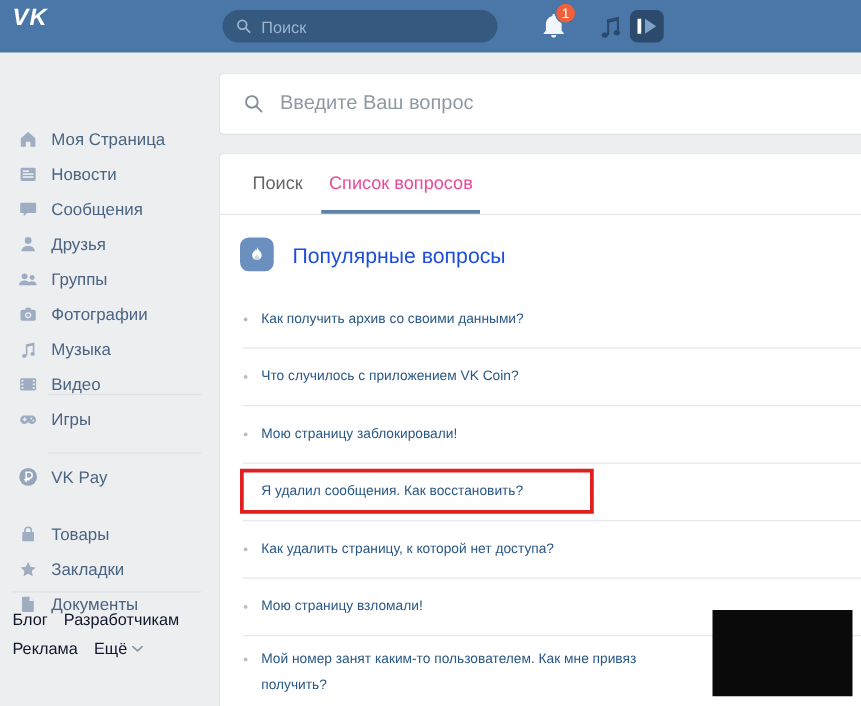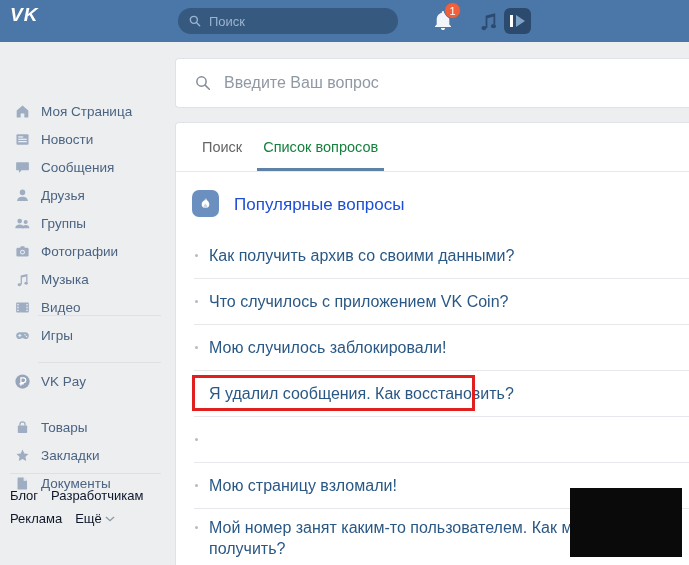--- a/index.html
+++ b/index.html
@@ -48,32 +48,32 @@
   .search-card input { flex:1; border:none; outline:none; font-size:16px; color:#333;
                        font-family:"Liberation Sans", sans-serif; background:transparent; }
   .search-card input::placeholder { color:#8f99a4; }
 
   .panel { position:absolute; left:175px; top:122px; width:514px; height:443px; background:#fff;
            border:1px solid #dfe2e7; border-right:none; border-bottom:none; border-radius:4px 0 0 0; }
   .tabs { position:relative; height:49px; border-bottom:1px solid #e7e8ec; display:flex;
           align-items:stretch; padding-left:20px; }
   .tab { display:flex; align-items:center; padding:0 6px; font-size:14.5px; cursor:pointer;
          color:#656565; margin-right:9px; }
-  .tab.active { color:#15803d; border-bottom:3px solid #5e81a6; padding-top:3px; }
+  .tab.active { color:#ec4899; border-bottom:3px solid #5e81a6; padding-top:3px; }
 
   .section-head { position:relative; height:62px; }
   .flame-box { position:absolute; left:16px; top:18px; width:27px; height:27px; background:#6b8fbe;
                border-radius:7px; display:flex; align-items:center; justify-content:center; }
   .section-title { position:absolute; left:58px; top:23px; font-size:17px; color:#1d4ed8; }
 
   .qlist { position:absolute; left:0; top:110px; width:514px; }
   .qrow { position:relative; height:46px; display:flex; align-items:center; padding-left:33px;
           border-bottom:1px solid #e7e8ec; margin-left:18px; padding-left:15px; }
   .qrow.last { border-bottom:none; display:block; padding-top:8px; height:60px; }
-  .qrow a { color:#2a5885; font-size:16px; text-decoration:none; cursor:pointer; line-height:21px; }
+  .qrow a { color:#2a5885; font-size:11px; text-decoration:none; cursor:pointer; line-height:21px; }
   .qrow .dot { position:absolute; left:1px; top:21px; width:3px; height:3px; border-radius:50%;
                background:#b2bcc6; }
   .qrow.last .dot { top:17px; }
   .red-box { position:absolute; left:-2px; top:4px; width:283px; height:36px;
              border:3px solid #e01f1f; z-index:5; pointer-events:none; }
 
   .black-box { position:absolute; left:570px; top:488px; width:112px; height:69px; background:#0a0a0a;
                z-index:10; }
 </style>
 </head>
@@ -305,30 +305,31 @@
         <a>Как получить архив со своими данными?</a>
       </div>
 
       <div class="qrow">
         <span class="dot"></span>
         <a>Что случилось с приложением VK Coin?</a>
       </div>
 
       <div class="qrow">
         <span class="dot"></span>
-        <a>Мою случилось заблокировали!</a>
+        <a>Мою страницу заблокировали!</a>
       </div>
 
       <div class="qrow">
         <div class="red-box"></div>
         <a>Я удалил сообщения. Как восстановить?</a>
       </div>
 
       <div class="qrow">
         <span class="dot"></span>
+        <a>Как удалить страницу, к которой нет доступа?</a>
       </div>
 
       <div class="qrow">
         <span class="dot"></span>
         <a>Мою страницу взломали!</a>
       </div>
 
       <div class="qrow last">
         <span class="dot"></span>
         <a>

